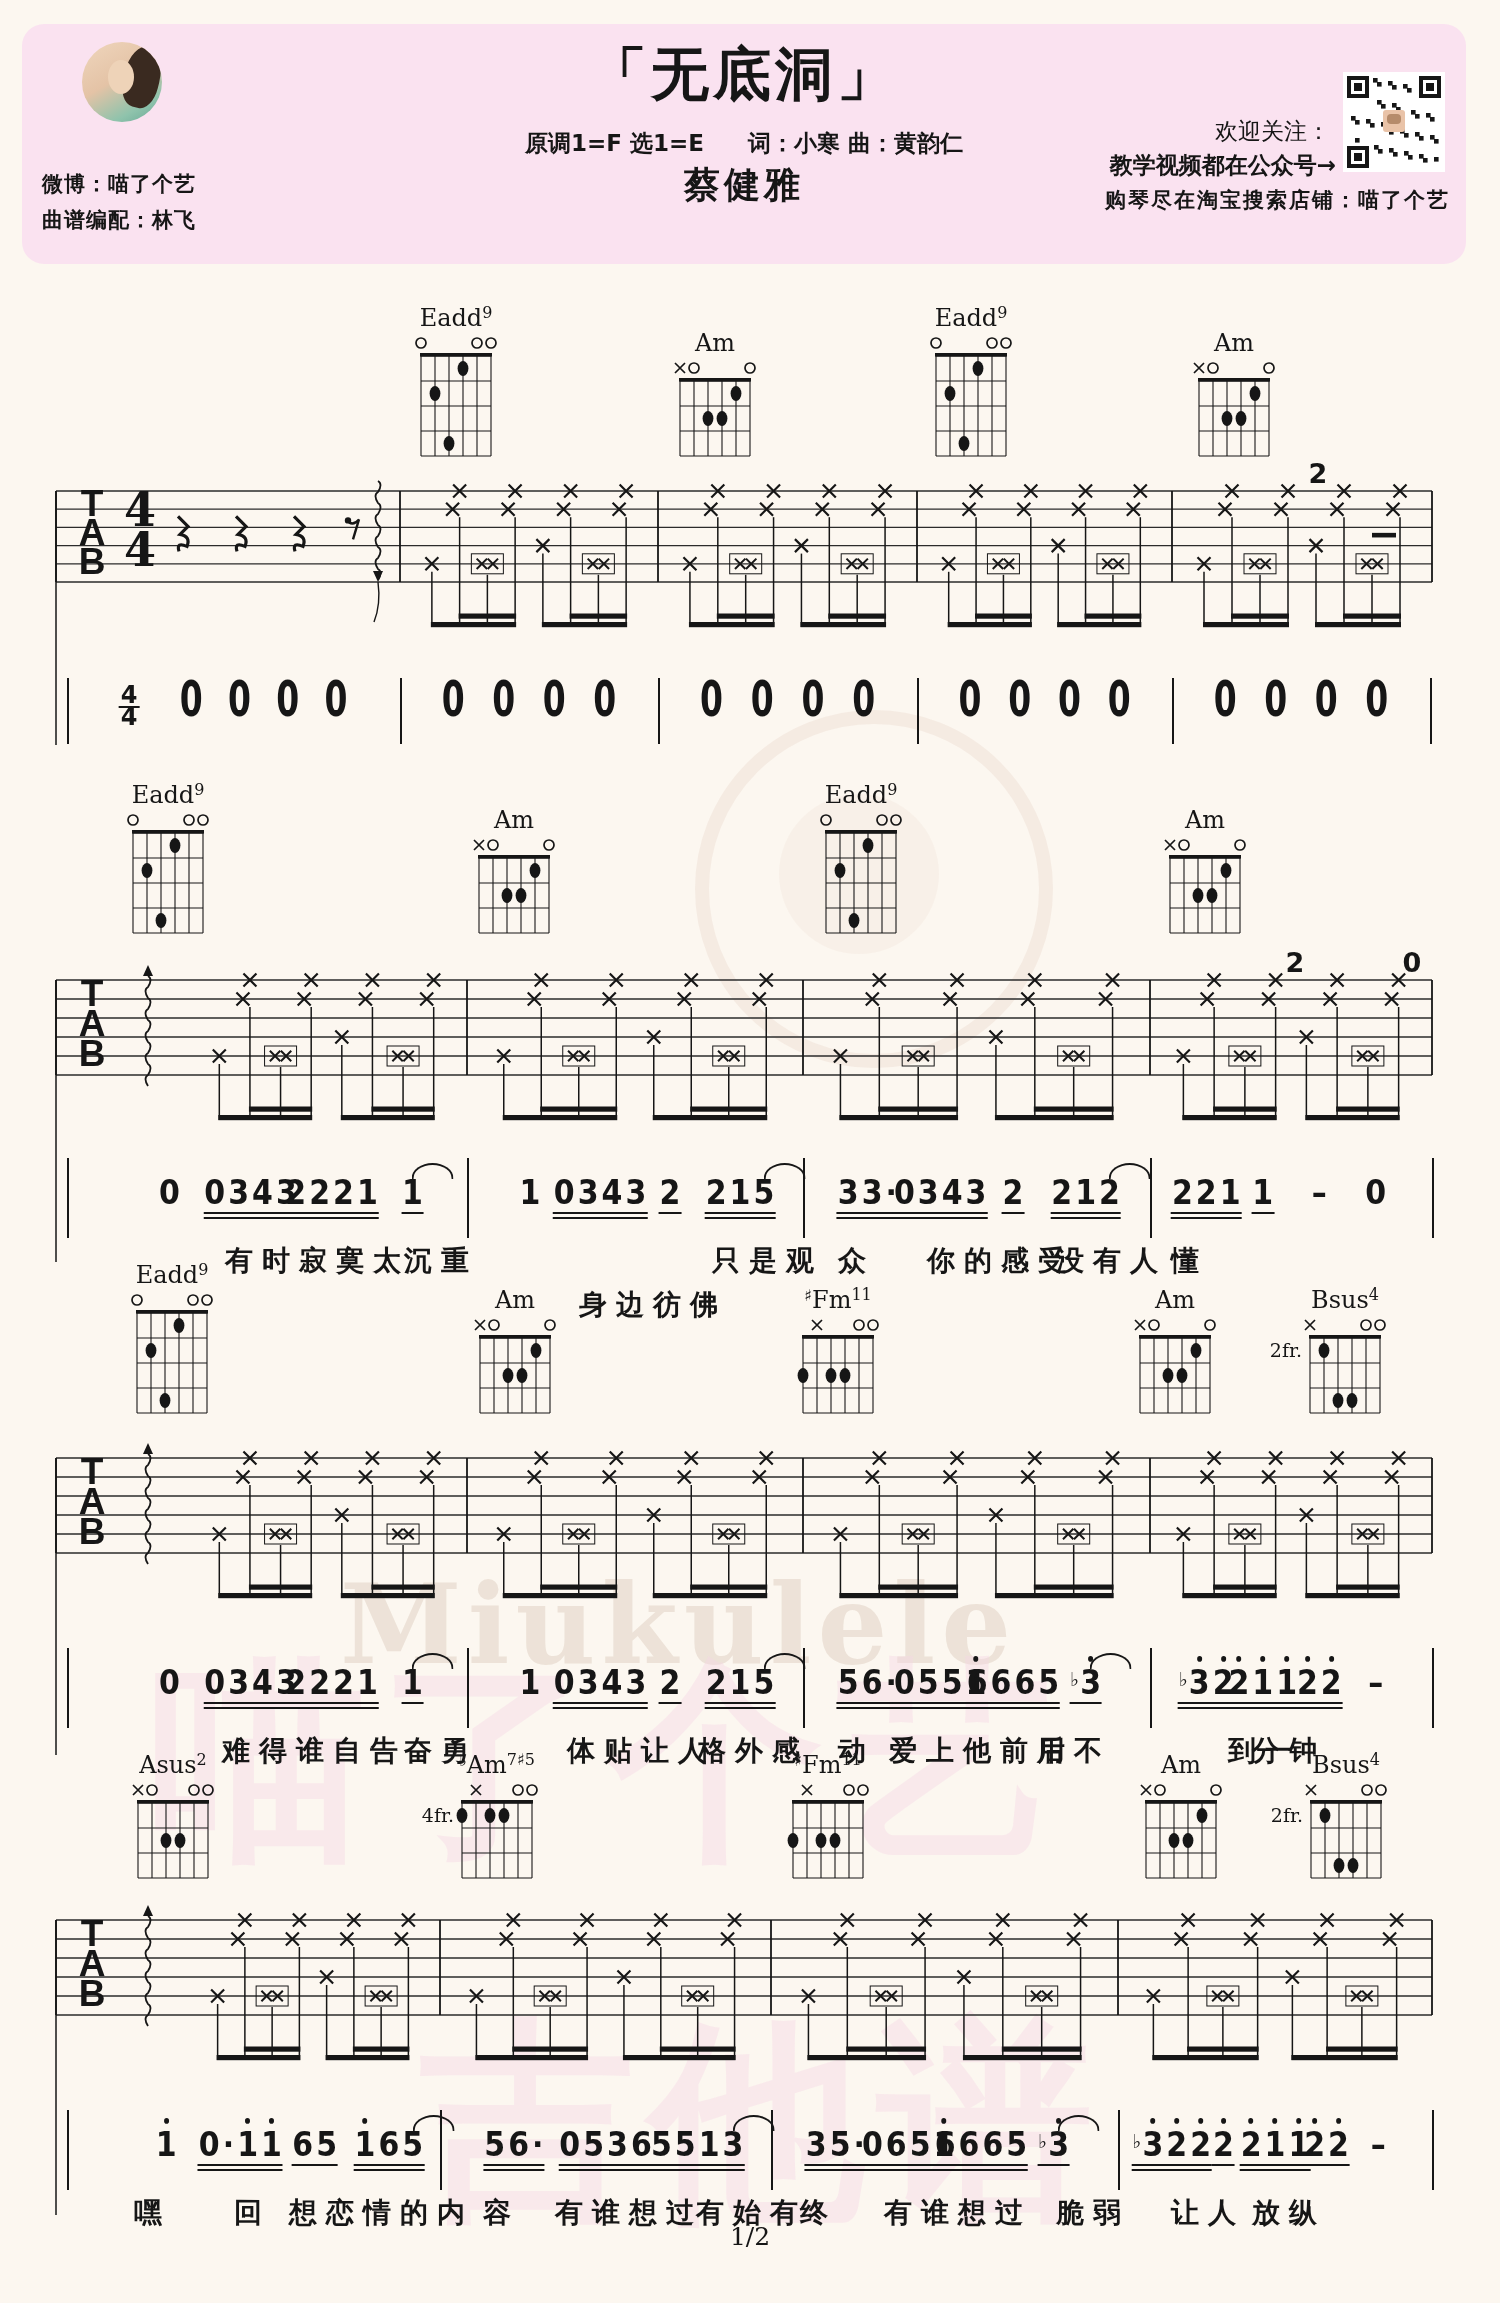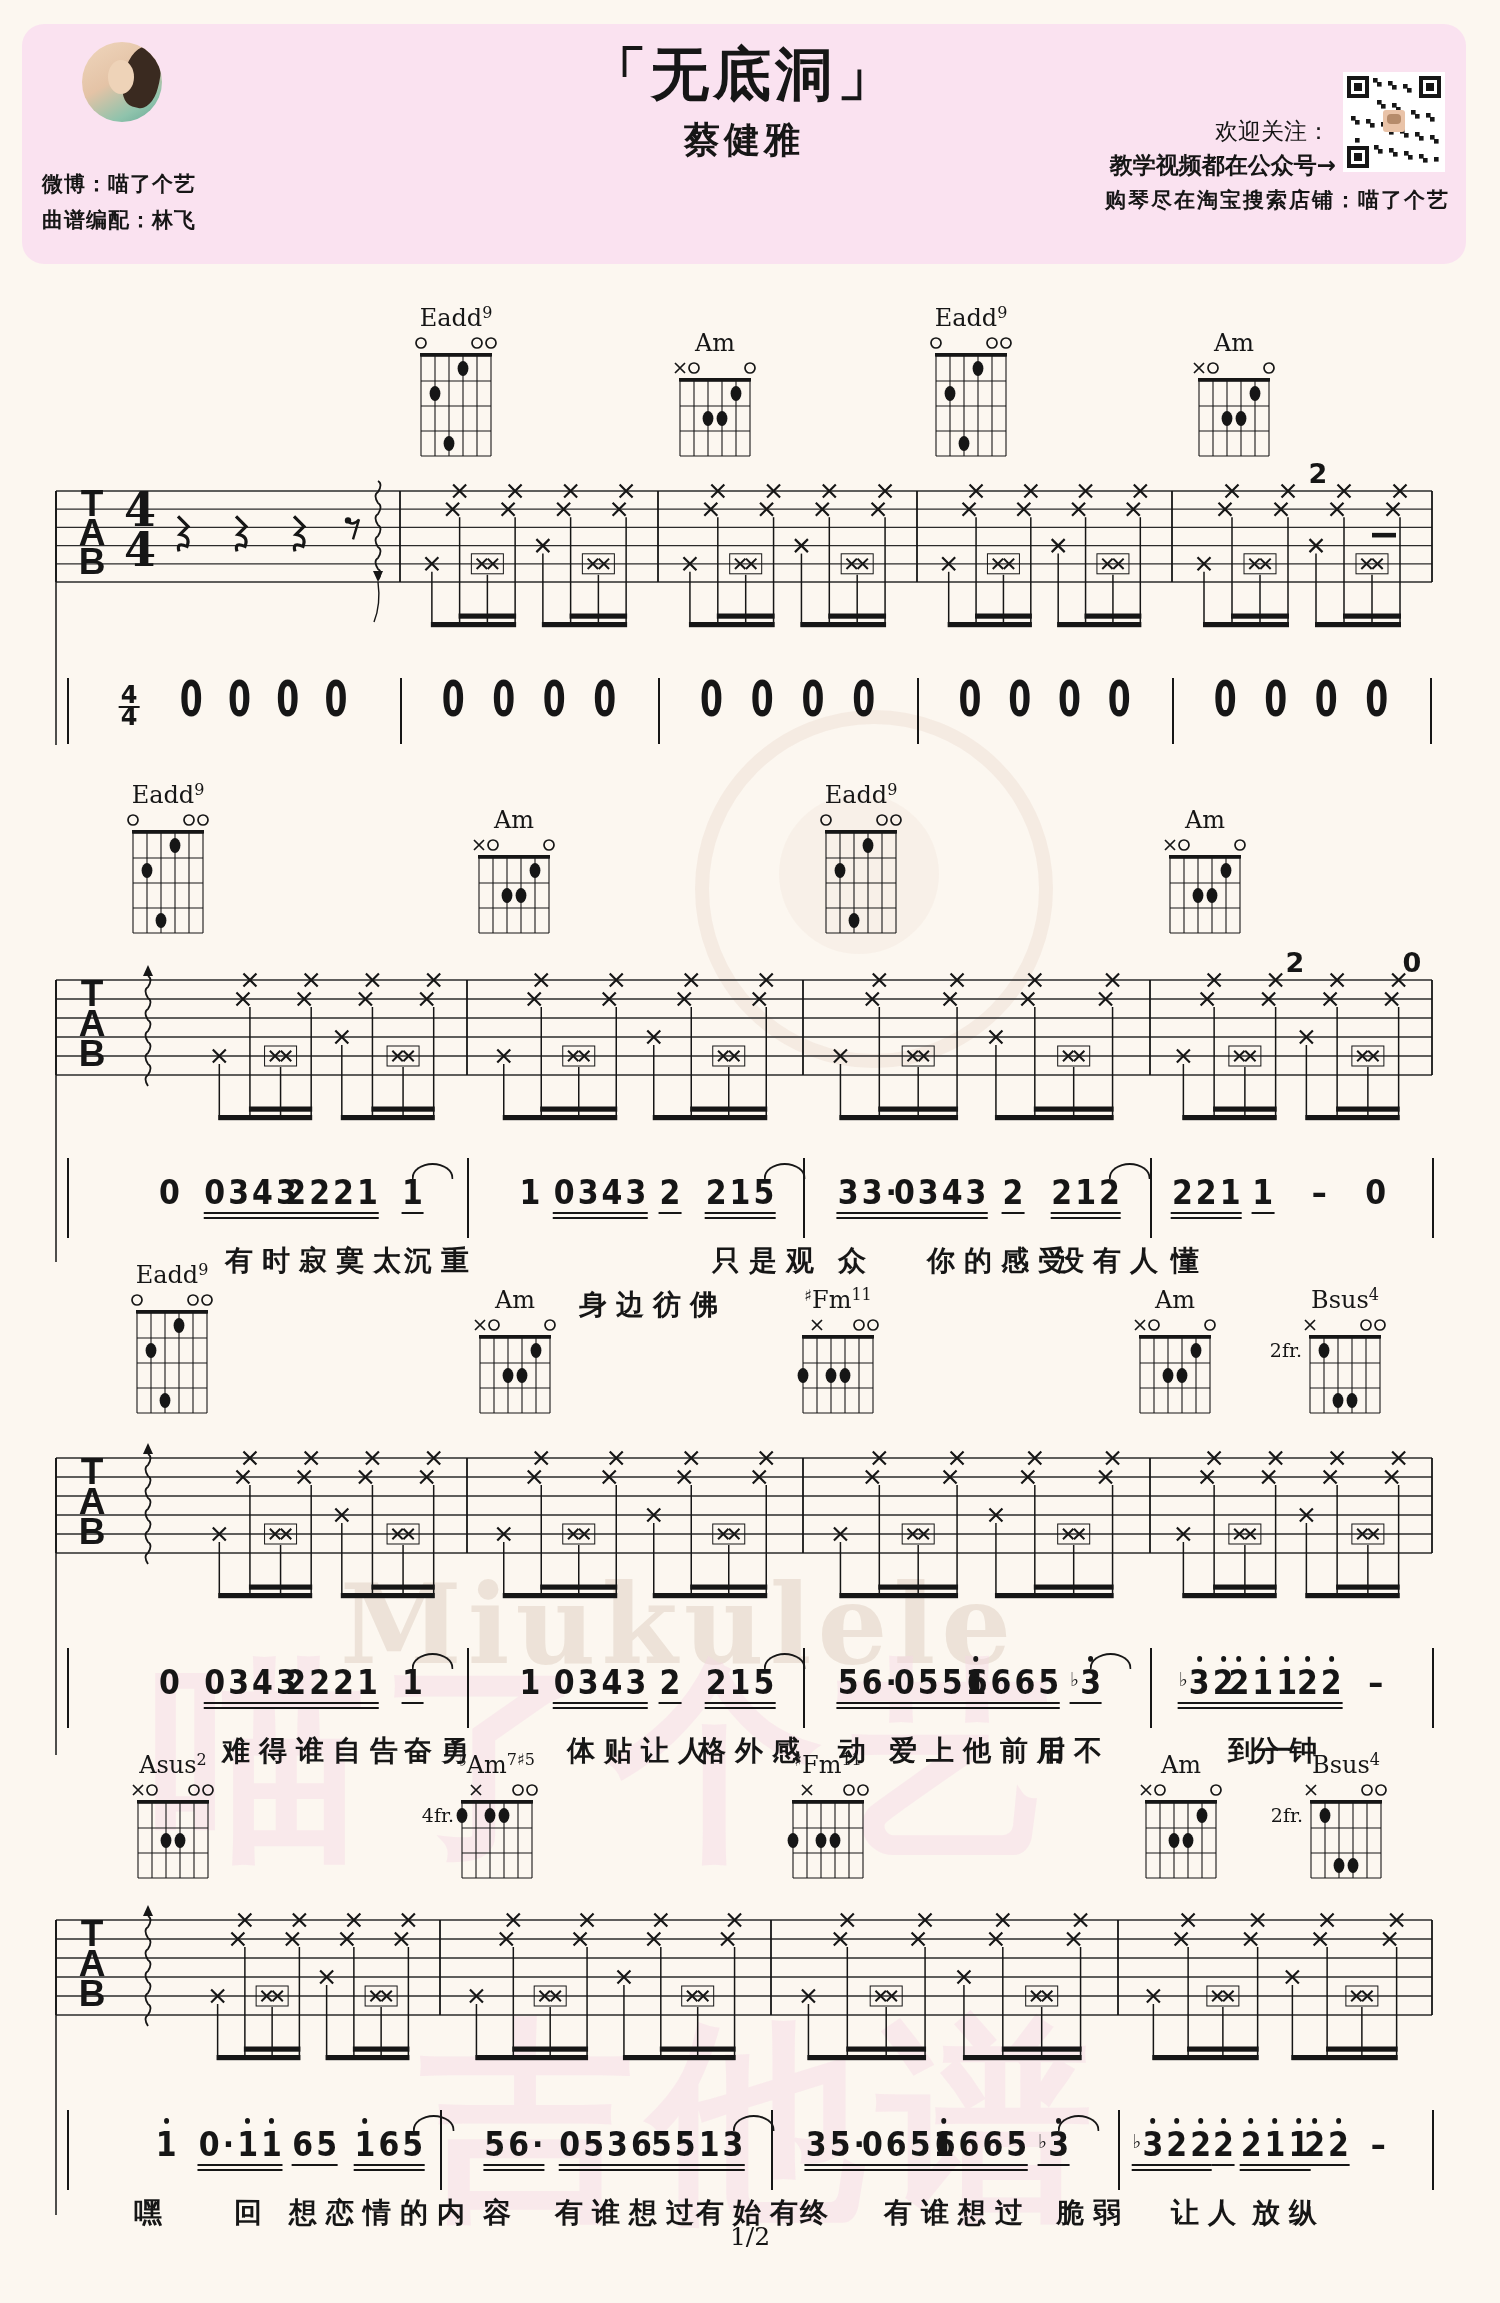--- a/index.html
+++ b/index.html
@@ -64,20 +64,24 @@
   <div class="wm wm-latin">Miukulele</div>
   <div class="wm wm-cjk1">喵了个艺</div>
   <div class="wm wm-cjk2">吉他谱</div>
 
   <header>
     <div class="avatar"></div>
     <div class="hl hl1">微博：喵了个艺</div>
     <div class="hl hl2">曲谱编配：林飞</div>
     <div class="hcenter">
       <h1 class="title">「无底洞」</h1>
+      <div class="sub">
+        <span>原调1=F 选1=E</span>
+        <span>词：小寒  曲：黄韵仁</span>
+      </div>
       <div class="artist">蔡健雅</div>
     </div>
     <div class="hr1">欢迎关注：</div>
     <div class="hr2">教学视频都在公众号→</div>
     <div class="hr3">购琴尽在淘宝搜索店铺：喵了个艺</div>
     <div class="qr">
       <svg id="qrsvg" width="94" height="92" viewBox="0 0 94 92">
           <rect x="0" y="0" width="22" height="22" fill="#161616"></rect>
           <rect x="4" y="4" width="14" height="14" fill="#fff"></rect>
           <rect x="7" y="7" width="8" height="8" fill="#161616"></rect>

